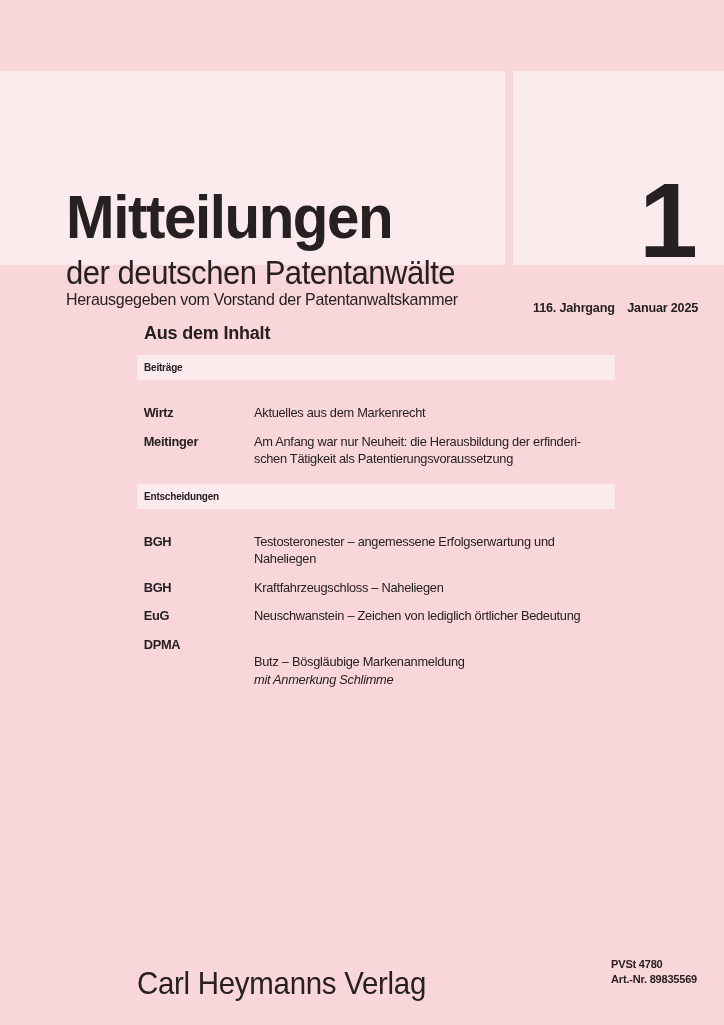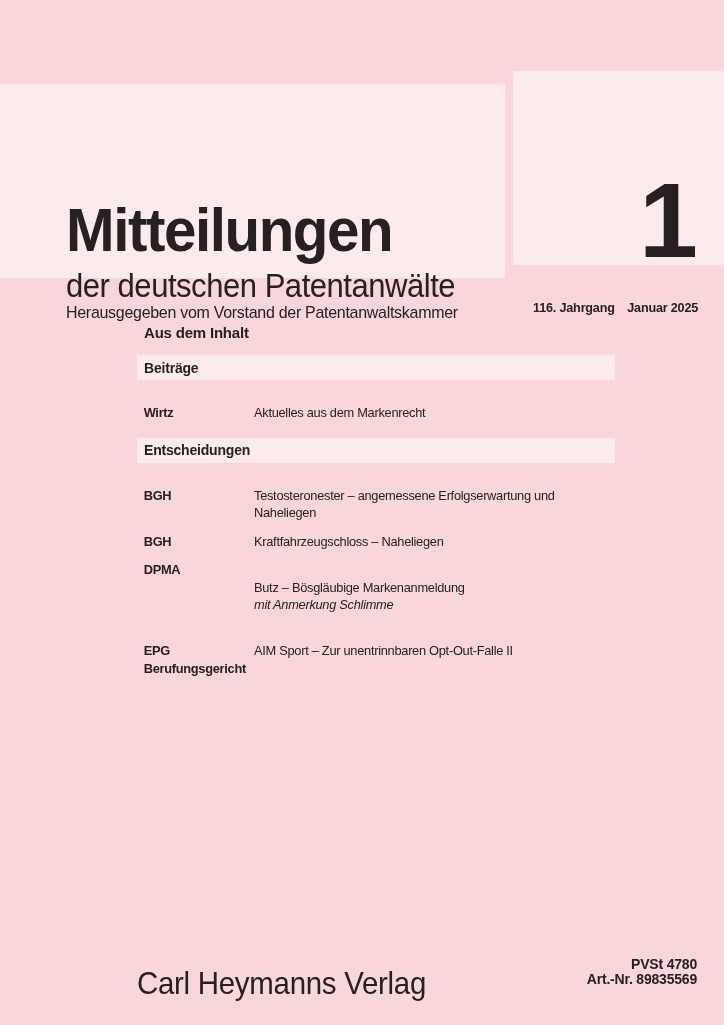--- a/index.html
+++ b/index.html
@@ -9,21 +9,21 @@
     font-family: "Liberation Sans", sans-serif;
     color: #262022;
   }
   #page {
     position: relative;
     width: 724px; height: 1025px;
     overflow: hidden;
     background: #f9d6d9;
   }
   .panel { position: absolute; background: #fcebec; }
-  #panel-left  { left: 0;   top: 84px; width: 505px; height: 194px; }
+  #panel-left  { left: 0;   top: 71px; width: 505px; height: 194px; }
   #panel-right { left: 513px; top: 71px; width: 211px; height: 194px; }
 
   .condense { transform-origin: left center; white-space: nowrap; }
 
   #journal-title {
     position: absolute; left: 66px; top: 116px;
     font-size: 62px; font-weight: 700; line-height: 60px;
     letter-spacing: -1.5px; transform: scaleX(0.94);
   }
   #journal-subtitle {
@@ -48,29 +48,29 @@
     font-size: 13px; font-weight: 600; letter-spacing: -0.2px;
     transform: scaleX(0.97); transform-origin: right center;
     white-space: nowrap;
   }
 
   #contents {
     position: absolute; left: 137px; top: 325px; width: 478px;
   }
   #contents-heading {
     padding-left: 7px;
-    font-size: 15px; font-weight: 700; letter-spacing: -0.2px;
+    font-size: 18px; font-weight: 700; letter-spacing: -0.2px;
     line-height: 16px;
   }
   .section-bar {
     margin-top: 14px;
     height: 25px; background: #fcebec;
     display: flex; align-items: center;
     padding-left: 7px; box-sizing: border-box;
-    font-size: 14px; font-weight: 700; letter-spacing: -0.2px;
+    font-size: 10px; font-weight: 700; letter-spacing: -0.2px;
   }
   .section-bar.second { margin-top: 16px; }
   .entries { margin-top: 24px; }
   .entry {
     display: grid; grid-template-columns: 117px 405px;
     margin-bottom: 11px;
   }
   .who {
     padding-left: 7px; box-sizing: border-box;
     font-size: 13.5px; font-weight: 700; line-height: 17.5px;
@@ -85,22 +85,21 @@
   .note { display: block; font-style: italic; }
 
   #footer-publisher {
     position: absolute; left: 137px; top: 966px;
     font-size: 32px; font-weight: 400; line-height: 34px;
     letter-spacing: -0.3px; transform: scaleX(0.92);
     transform-origin: left center; white-space: nowrap;
   }
   #footer-meta {
     position: absolute; right: 27px; top: 957px;
-    text-align: right;
-    font-size: 14px; font-weight: 600; line-height: 15px;
+    font-size: 11px; font-weight: 600; line-height: 15px;
     letter-spacing: -0.2px;
   }
 </style>
 </head>
 <body>
 
 <div id="page">
 
   <div id="panel-left" class="panel">
     <div id="journal-title" class="condense">Mitteilungen</div>
@@ -120,46 +119,50 @@
     <div id="contents-heading">Aus dem Inhalt</div>
 
     <div class="section-bar">
       <span>Beiträge</span>
     </div>
     <div class="entries">
       <div class="entry">
         <div class="who">Wirtz</div>
         <div class="what">Aktuelles aus dem Markenrecht</div>
       </div>
+      <div class="entry">
+        <div class="who">Meitinger</div>
+        <div class="what">Am Anfang war nur Neuheit: die Herausbildung der erfinderi-
+schen Tätigkeit als Patentierungsvoraussetzung</div>
+      </div>
     </div>
 
     <div class="section-bar second">
       <span>Entscheidungen</span>
     </div>
     <div class="entries">
       <div class="entry">
         <div class="who">BGH</div>
         <div class="what">Testosteronester – angemessene Erfolgserwartung und
 Naheliegen</div>
       </div>
       <div class="entry">
         <div class="who">BGH</div>
         <div class="what">Kraftfahrzeugschloss – Naheliegen</div>
       </div>
       <div class="entry">
+        <div class="who">EuG</div>
+        <div class="what">Neuschwanstein – Zeichen von lediglich örtlicher Bedeutung</div>
+      </div>
+      <div class="entry">
         <div class="who">DPMA</div>
         <div class="what">
           <span>Butz – Bösgläubige Markenanmeldung</span>
           <span class="note">mit Anmerkung Schlimme</span>
         </div>
-      </div>
-      <div class="entry">
-        <div class="who">EPG
-Berufungsgericht</div>
-        <div class="what">AIM Sport – Zur unentrinnbaren Opt-Out-Falle II</div>
       </div>
     </div>
   </div>
 
   <div id="footer-publisher">Carl Heymanns Verlag</div>
   <div id="footer-meta">
     <div>PVSt 4780</div>
     <div>Art.-Nr. 89835569</div>
   </div>
 

